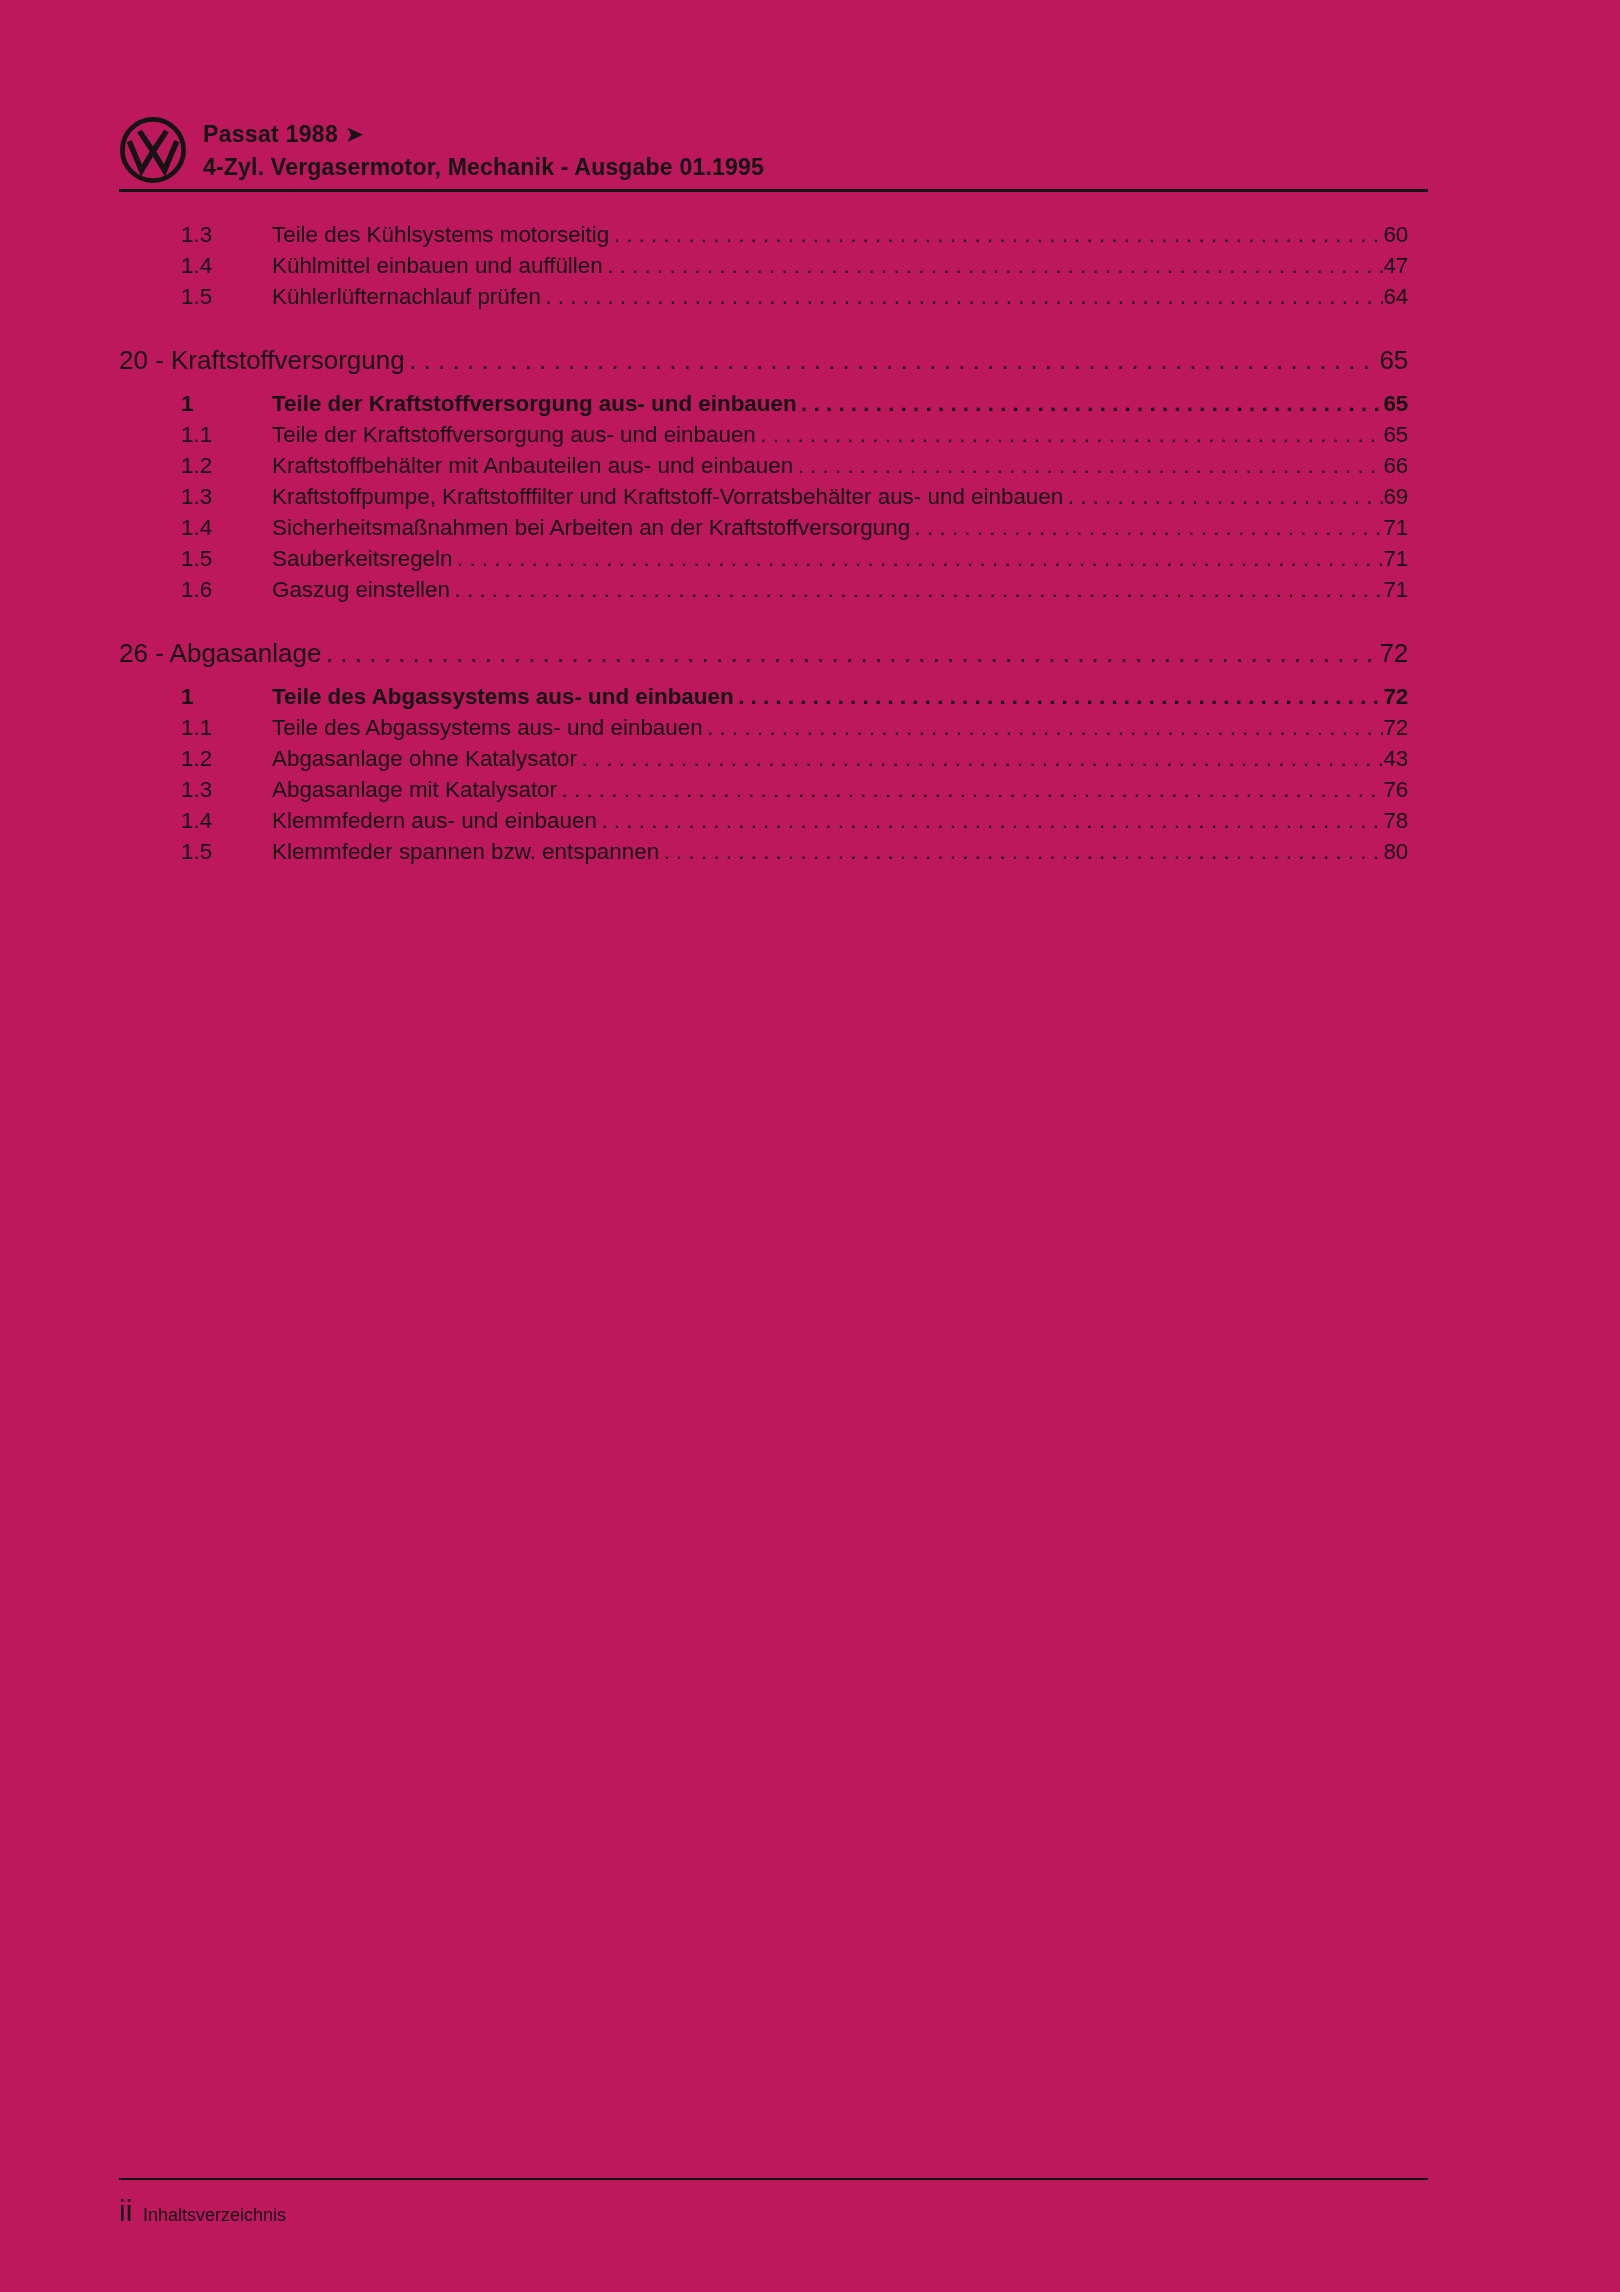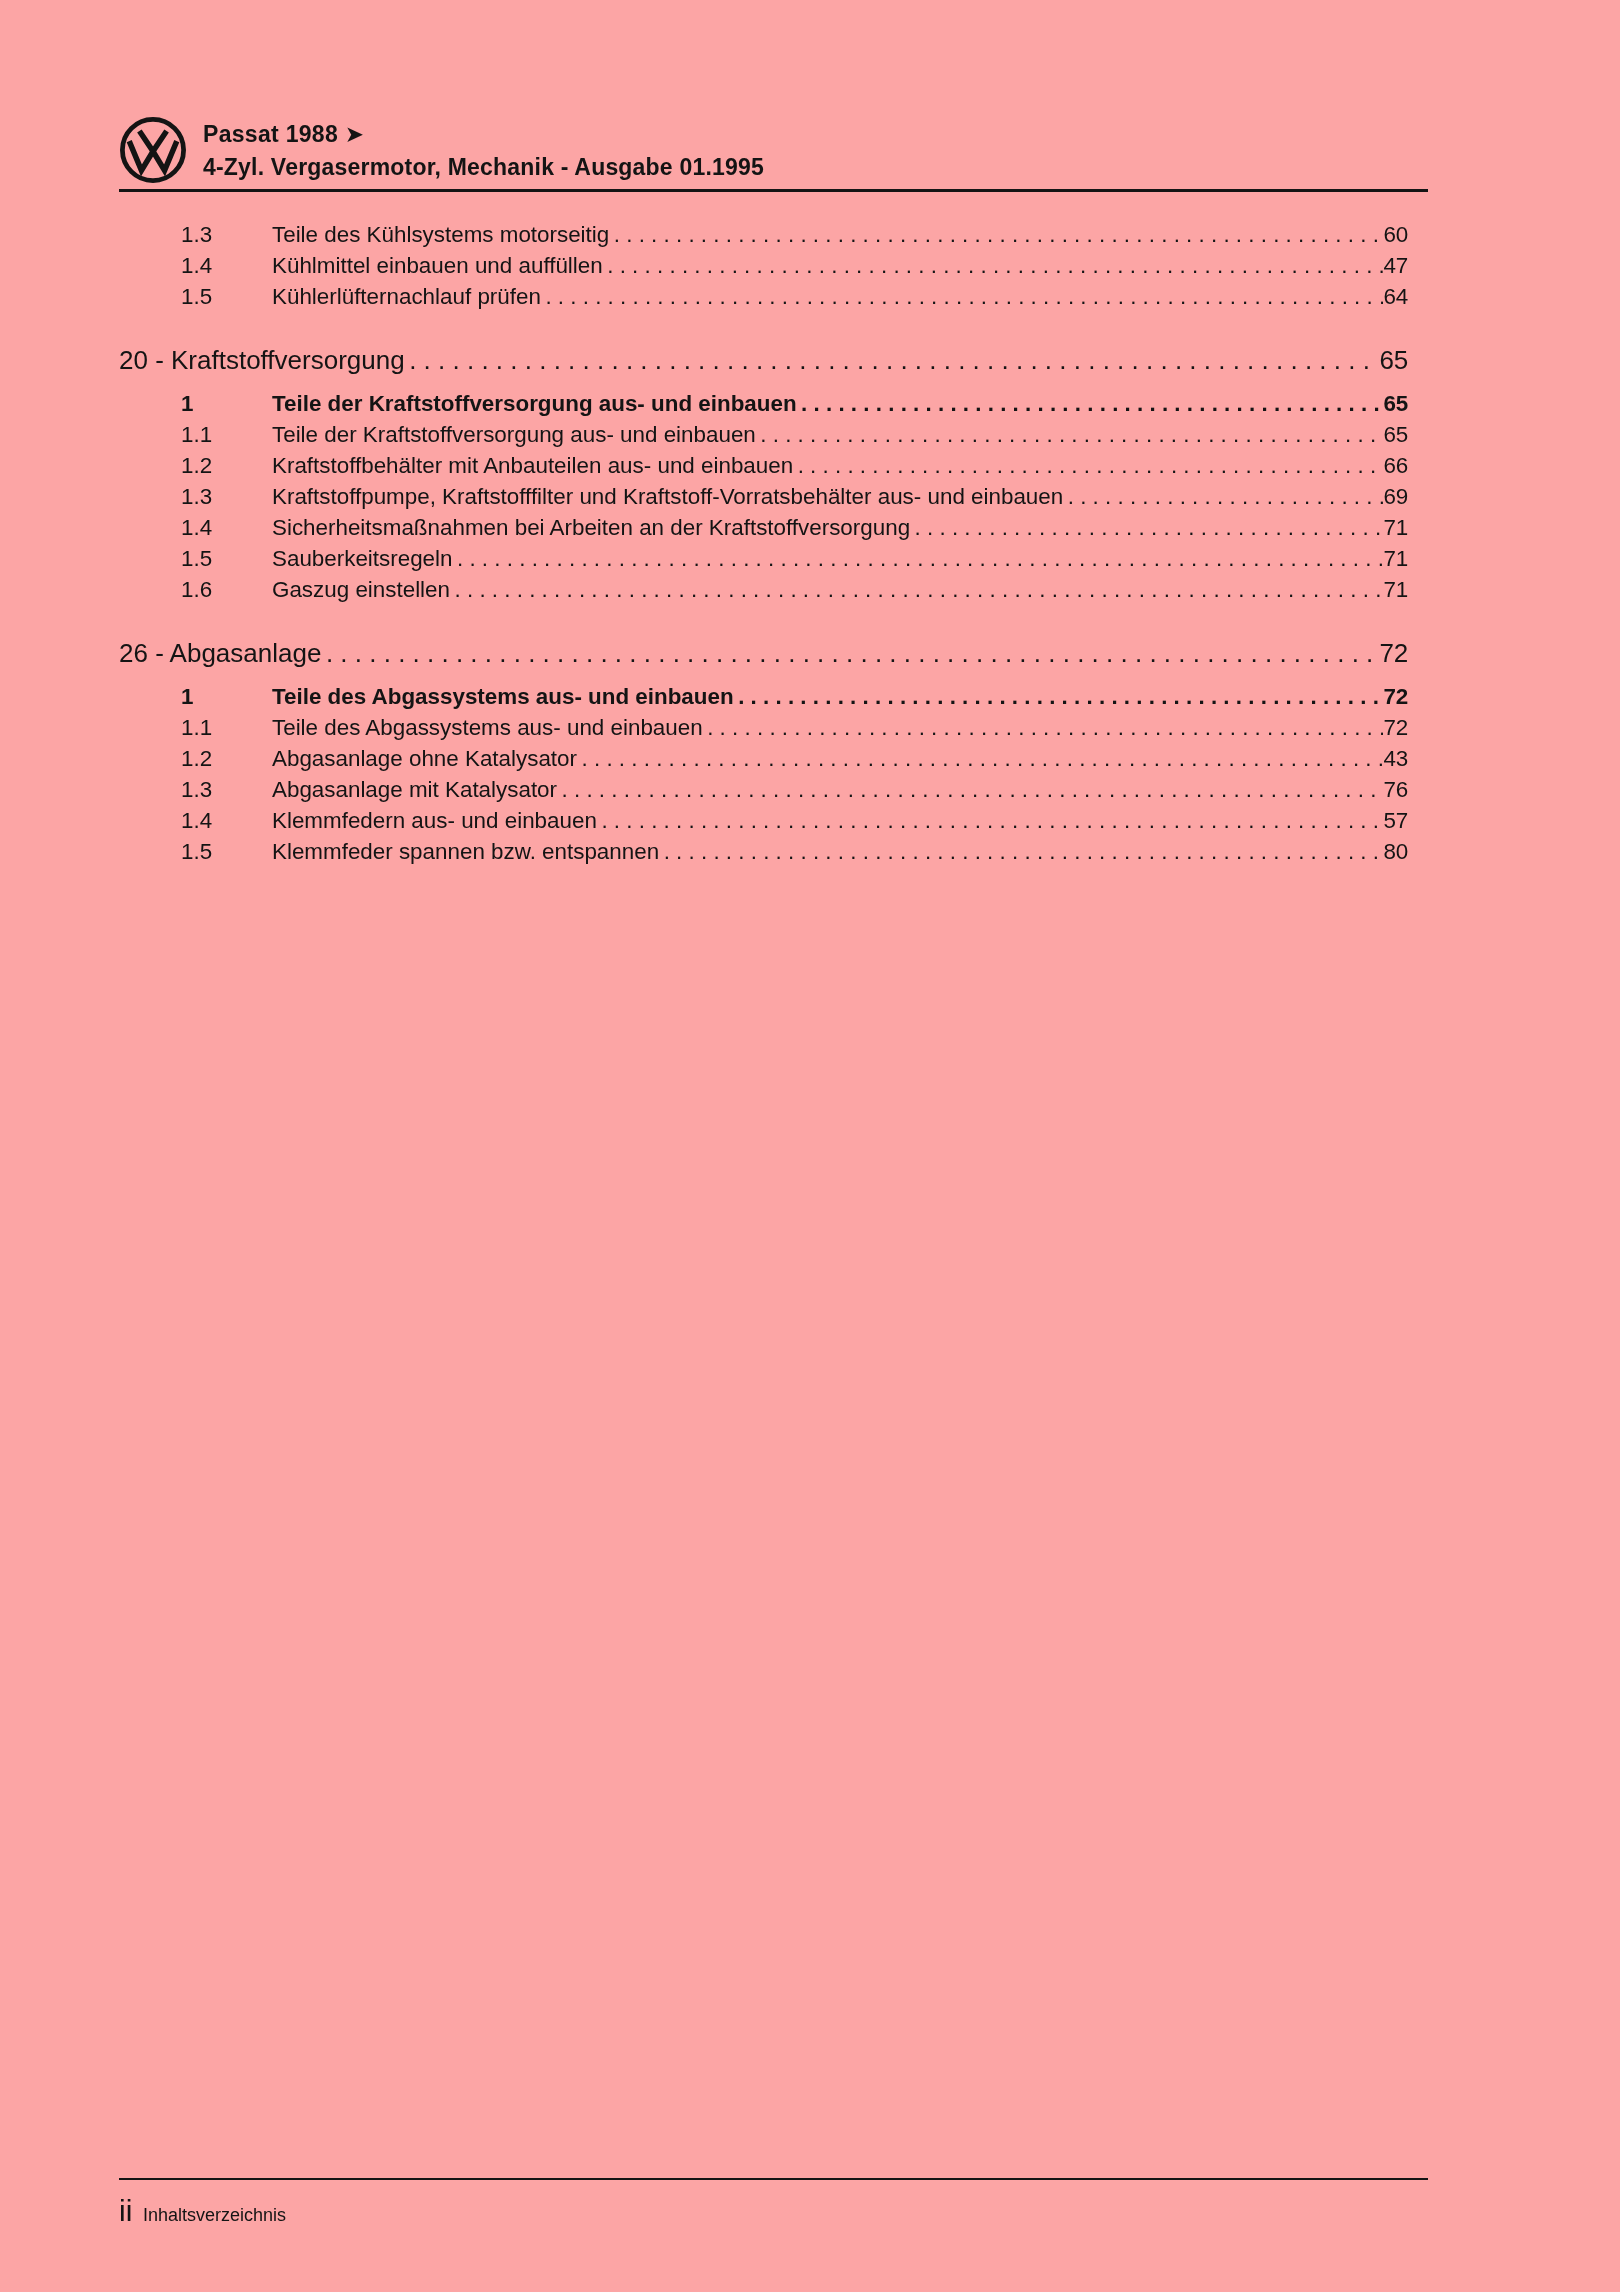--- a/index.html
+++ b/index.html
@@ -7,21 +7,21 @@
   body {
     width: 1620px;
     height: 2293px;
     position: relative;
     font-family: "Liberation Sans", "DejaVu Sans", sans-serif;
     color: #141414;
   }
   .page {
     position: absolute;
     inset: 0;
-    background: #fca5a5;
+    background: #be185d;
     overflow: hidden;
   }
 
   
   .header {
     position: absolute;
     left: 119px;
     top: 116px;
     width: 1309px;
   }
@@ -235,21 +235,21 @@
       <div class="toc-row toc-item">
         <span class="num">1.3</span>
         <span class="title">Abgasanlage mit Katalysator</span>
         <span class="leader">. . . . . . . . . . . . . . . . . . . . . . . . . . . . . . . . . . . . . . . . . . . . . . . . . . . . . . . . . . . . . . . . . . . . . . . . . . . . . . . . . . . . . . . . . . . . . . . . . . . . . . . . . . . . . . . . . . . . . . . . . . . . . . . . . . . . . . . . . . . . . . . . . . . . . . . . . . . . . . . . </span>
         <span class="pagenum">76</span>
       </div>
       <div class="toc-row toc-item">
         <span class="num">1.4</span>
         <span class="title">Klemmfedern aus- und einbauen</span>
         <span class="leader">. . . . . . . . . . . . . . . . . . . . . . . . . . . . . . . . . . . . . . . . . . . . . . . . . . . . . . . . . . . . . . . . . . . . . . . . . . . . . . . . . . . . . . . . . . . . . . . . . . . . . . . . . . . . . . . . . . . . . . . . . . . . . . . . . . . . . . . . . . . . . . . . . . . . . . . . . . . . . . . . </span>
-        <span class="pagenum">57</span>
+        <span class="pagenum">78</span>
       </div>
       <div class="toc-row toc-item">
         <span class="num">1.5</span>
         <span class="title">Klemmfeder spannen bzw. entspannen</span>
         <span class="leader">. . . . . . . . . . . . . . . . . . . . . . . . . . . . . . . . . . . . . . . . . . . . . . . . . . . . . . . . . . . . . . . . . . . . . . . . . . . . . . . . . . . . . . . . . . . . . . . . . . . . . . . . . . . . . . . . . . . . . . . . . . . . . . . . . . . . . . . . . . . . . . . . . . . . . . . . . . . . . . . . </span>
         <span class="pagenum">80</span>
       </div>
     </div>
 
   <div class="footer">

